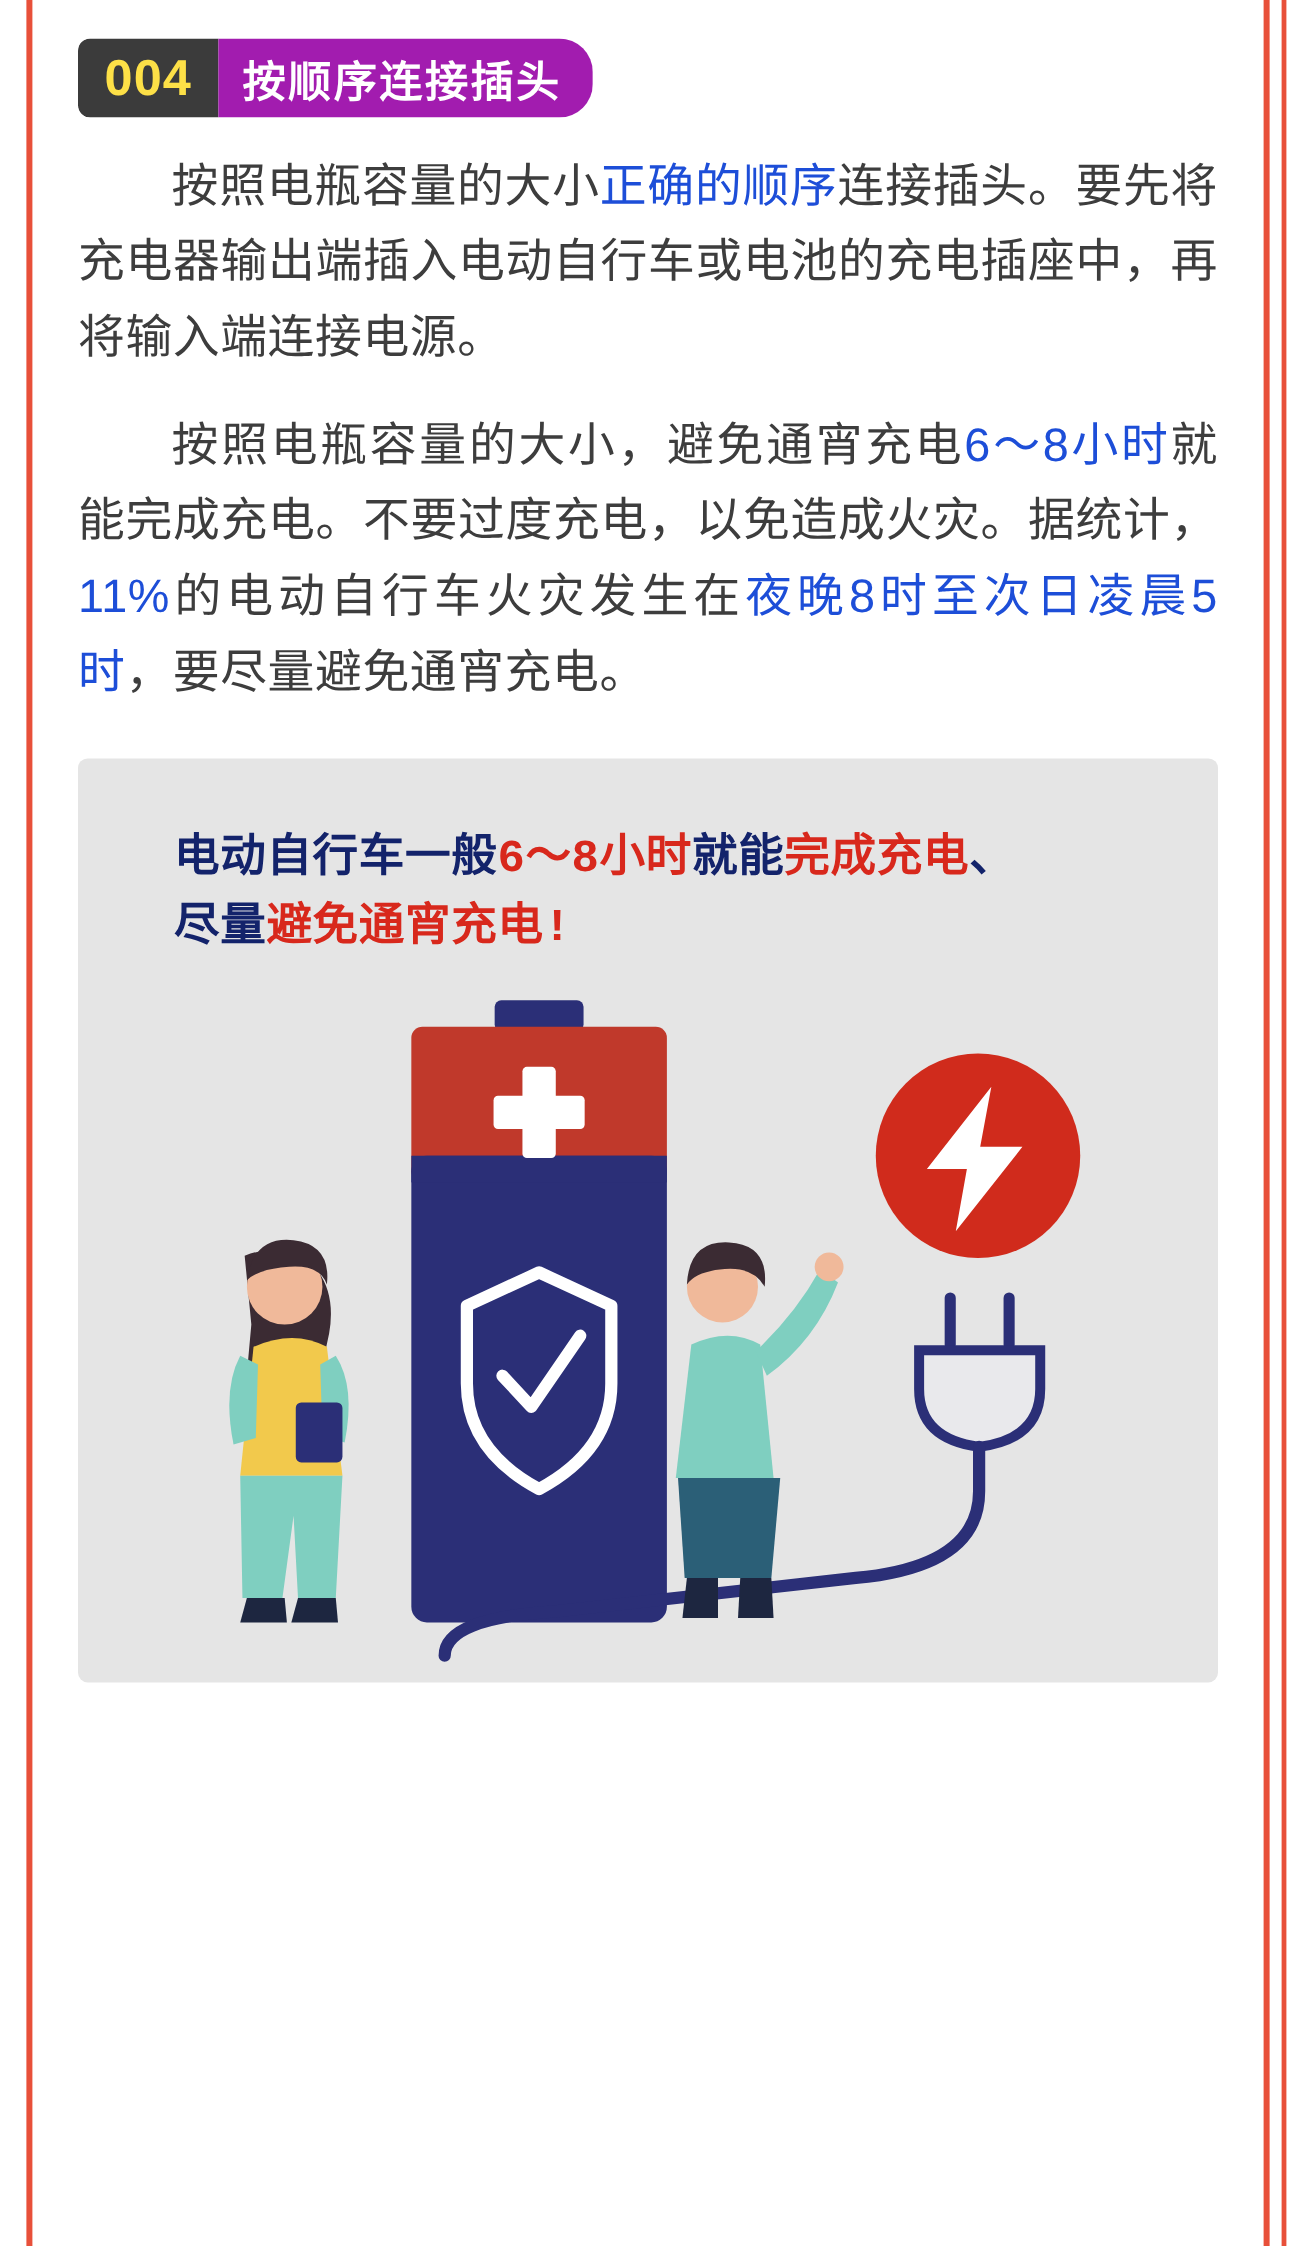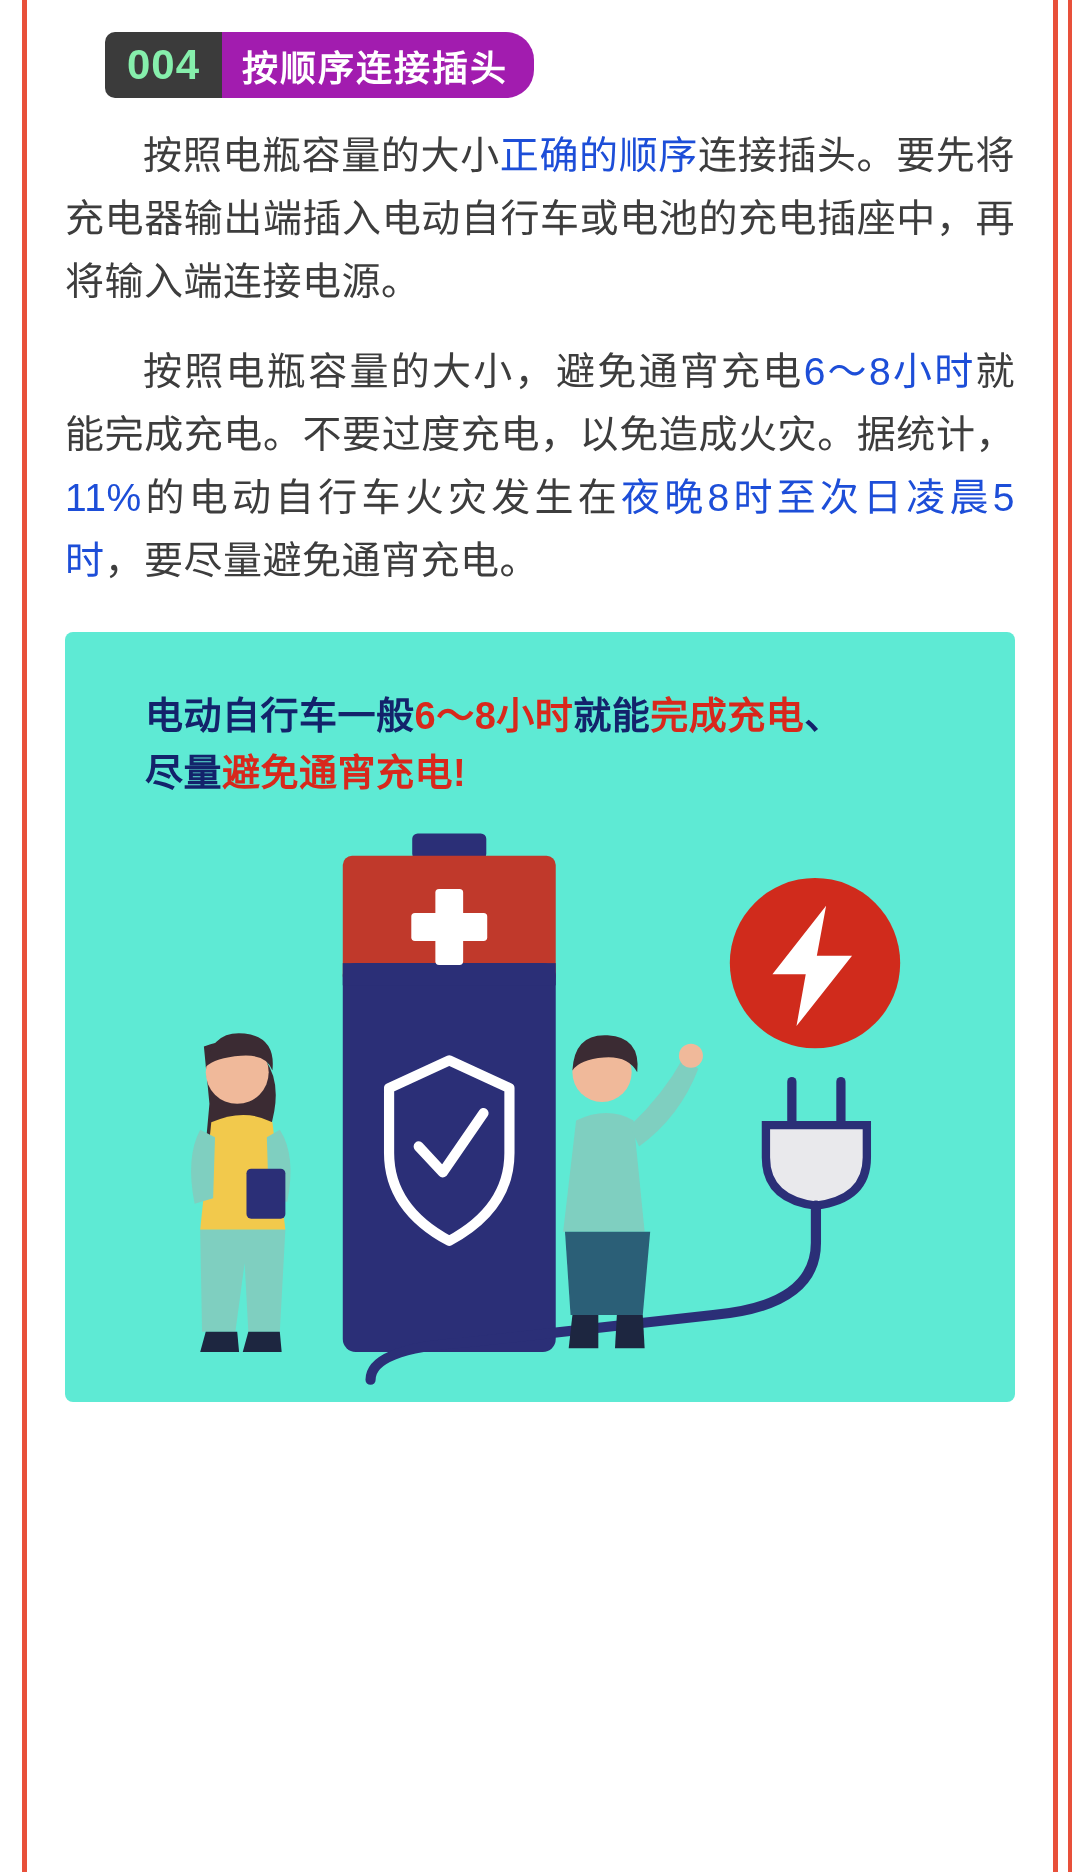--- a/index.html
+++ b/index.html
@@ -53,29 +53,28 @@
   .sec-head {
     display: inline-flex;
     align-items: stretch;
     height: 66px;
     margin-top: 32px;
     border-radius: 10px;
     overflow: hidden;
   }
   .sec-num {
     background: #3b3b3b;
-    color: #86efac;
+    color: #fde047;
     font-size: 42px;
     font-weight: bold;
     letter-spacing: 1px;
     display: flex;
     align-items: center;
     padding: 0 22px;
     border-radius: 10px 0 0 10px;
-    margin-left: 40px;
   }
   .sec-title {
     background: #a21caf;
     color: #ffffff;
     font-size: 36px;
     font-weight: bold;
     letter-spacing: 2px;
     display: flex;
     align-items: center;
     padding: 0 26px 0 20px;
@@ -89,25 +88,26 @@
     color: #3d3d3d;
     text-align: justify;
     text-indent: 78px;
     letter-spacing: 0.5px;
   }
   .hl { color: #1d4ed8; }
 
   
   .card {
     margin-top: 40px;
-    background: #5eead4;
+    background: #e5e5e5;
     border-radius: 8px;
     height: 770px;
     position: relative;
     overflow: hidden;
+    font-family: Liberation Mono, monospace;
   }
   .card-title {
     position: absolute;
     left: 80px;
     top: 56px;
     width: 720px;
     font-size: 38px;
     font-weight: bold;
     line-height: 1.5;
     color: #13236b;

